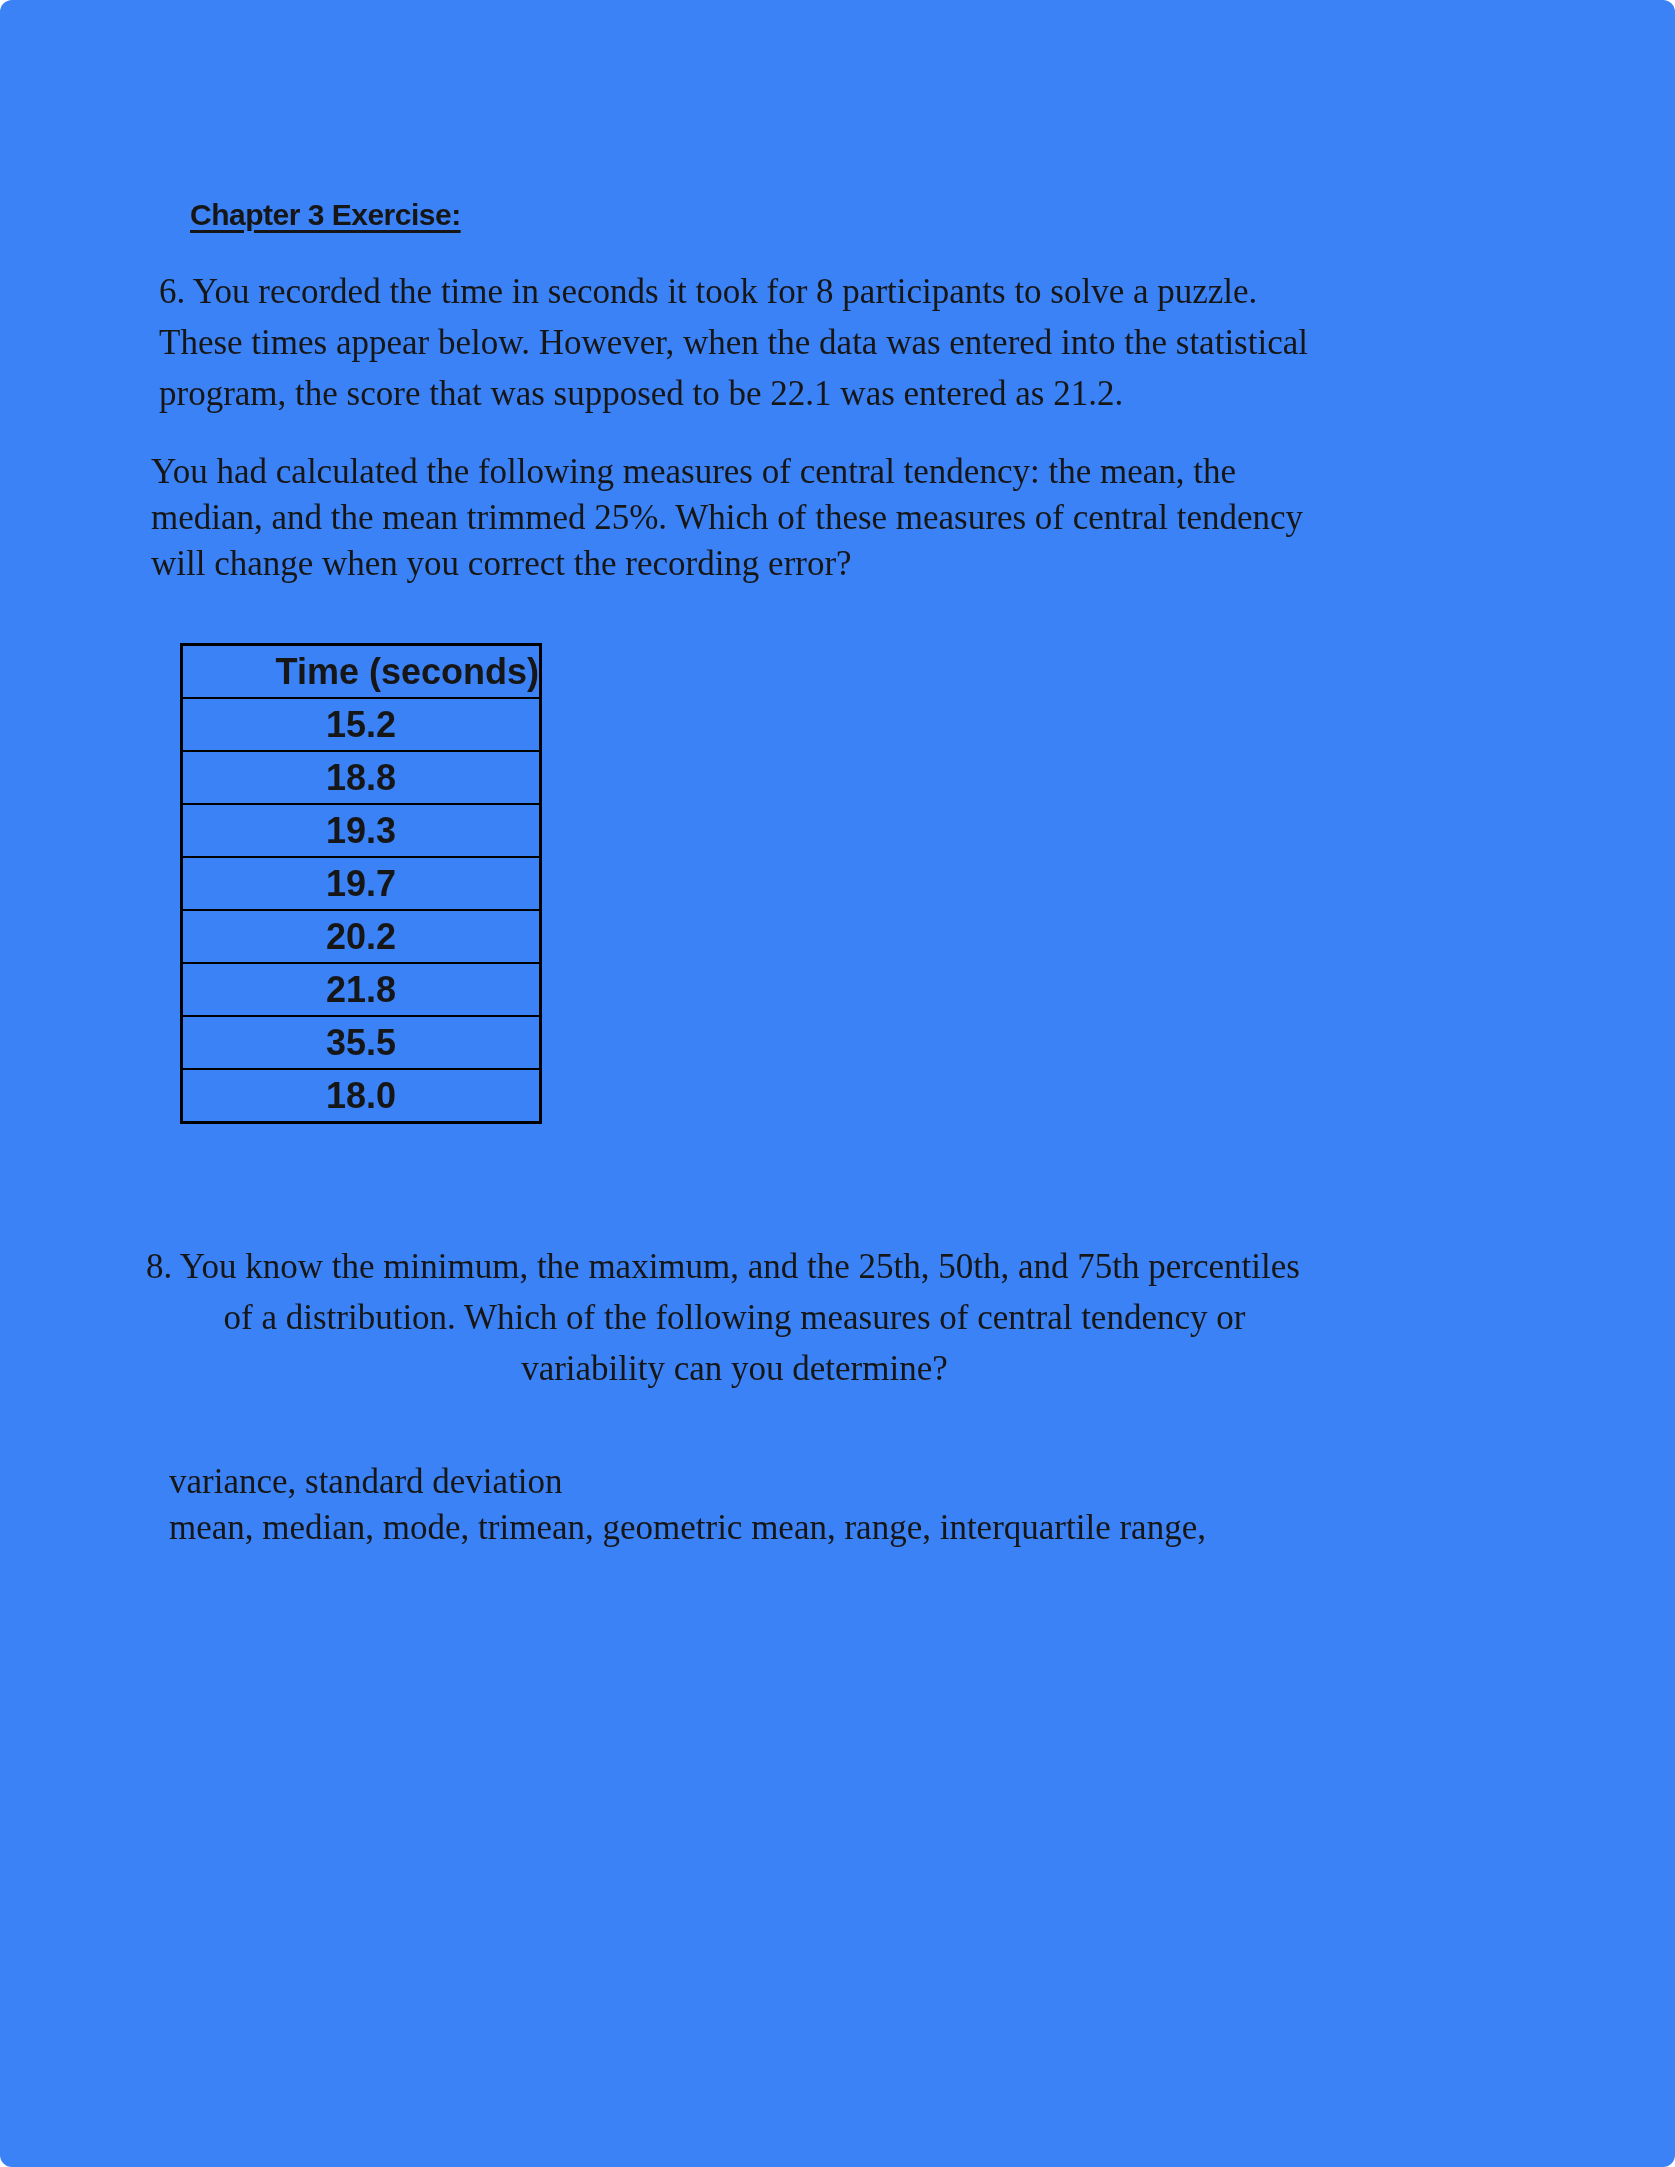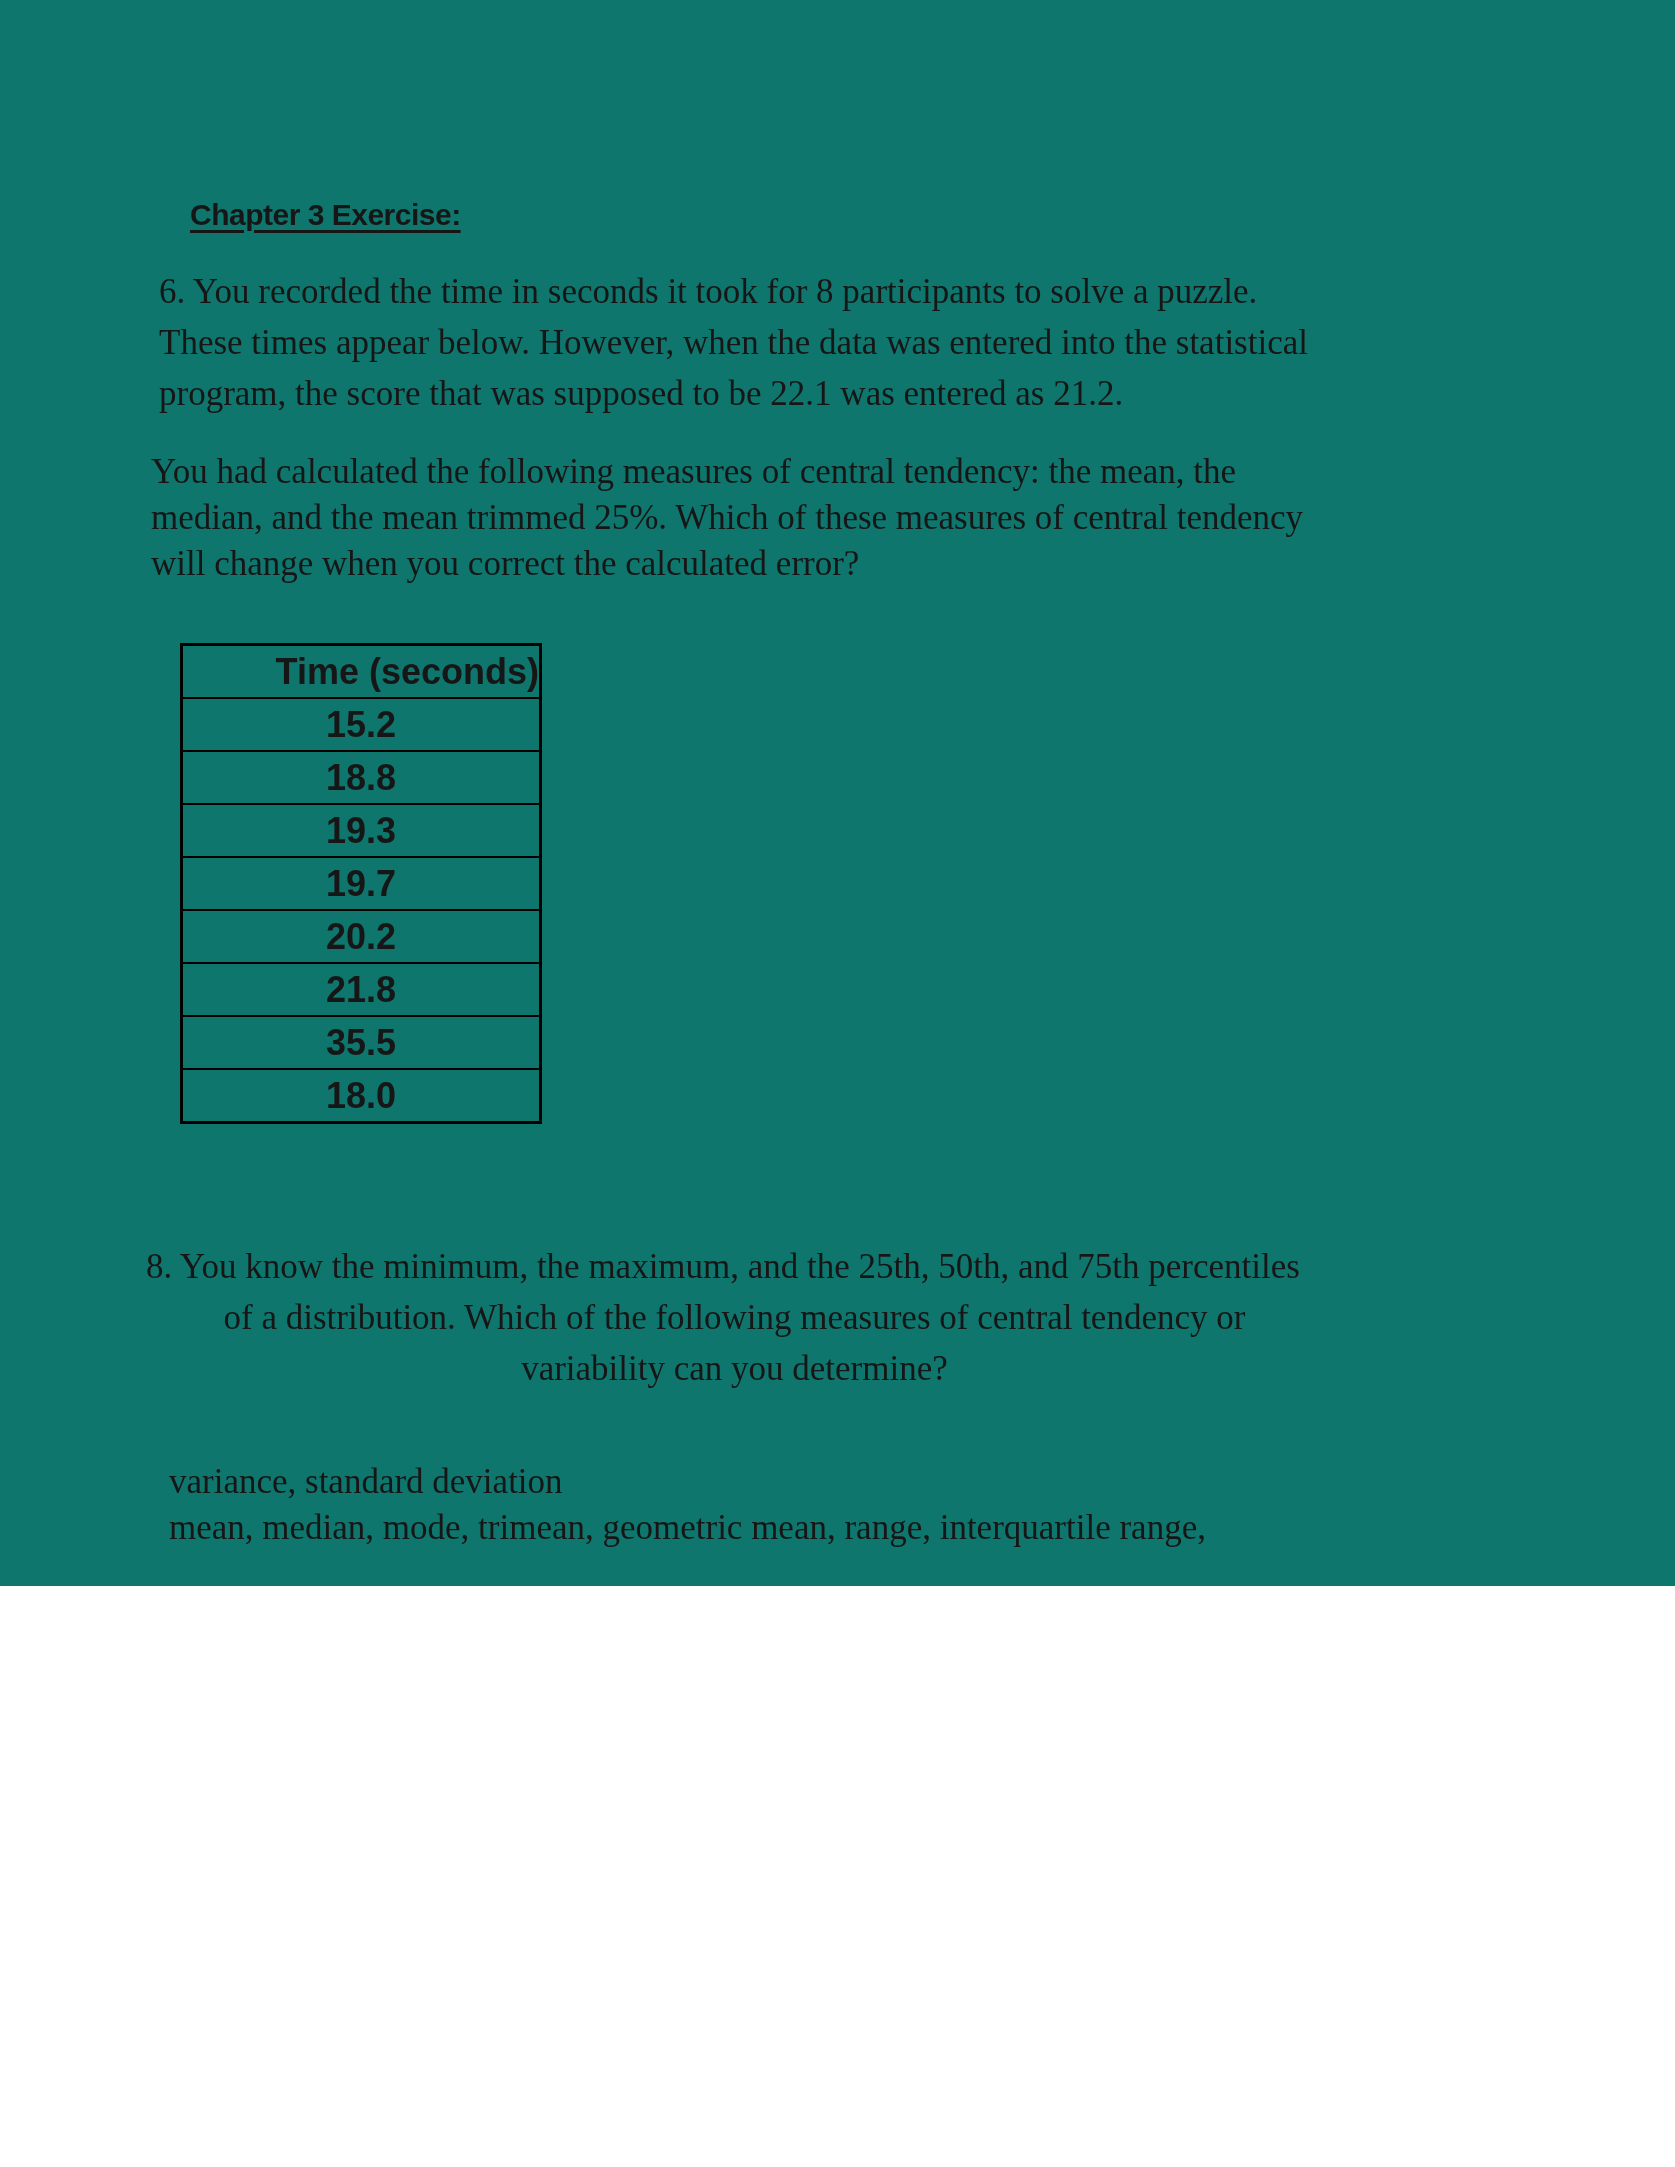--- a/index.html
+++ b/index.html
@@ -3,24 +3,25 @@
 <meta charset="utf-8">
 <style>
   html, body {
     margin: 0;
     padding: 0;
     background: #ffffff;
   }
   .page {
     position: relative;
     width: 1675px;
-    height: 1586px;
-    background: #0f766e;
+    height: 2167px;
+    background: #3b82f6;
     overflow: hidden;
     color: #161616;
+    border-radius: 12px;
   }
   .heading {
     position: absolute;
     left: 190px;
     top: 198px;
     font-family: "Liberation Sans", sans-serif;
     font-weight: bold;
     font-size: 30px;
     letter-spacing: -0.5px;
     text-decoration: underline;
@@ -101,21 +102,21 @@
 
   <div class="serif-block" id="para1">
     <div class="line">6. You recorded the time in seconds it took for 8 participants to solve a puzzle.</div>
     <div class="line">These times appear below. However, when the data was entered into the statistical</div>
     <div class="line">program, the score that was supposed to be 22.1 was entered as 21.2.</div>
   </div>
 
   <div class="serif-block" id="para2">
     <div class="line">You had calculated the following measures of central tendency: the mean, the</div>
     <div class="line">median, and the mean trimmed 25%. Which of these measures of central tendency</div>
-    <div class="line">will change when you correct the calculated error?</div>
+    <div class="line">will change when you correct the recording error?</div>
   </div>
 
   <table class="time-table">
     <thead>
       <tr>
         <th>Time (seconds)</th>
       </tr>
     </thead>
     <tbody>
         <tr>

